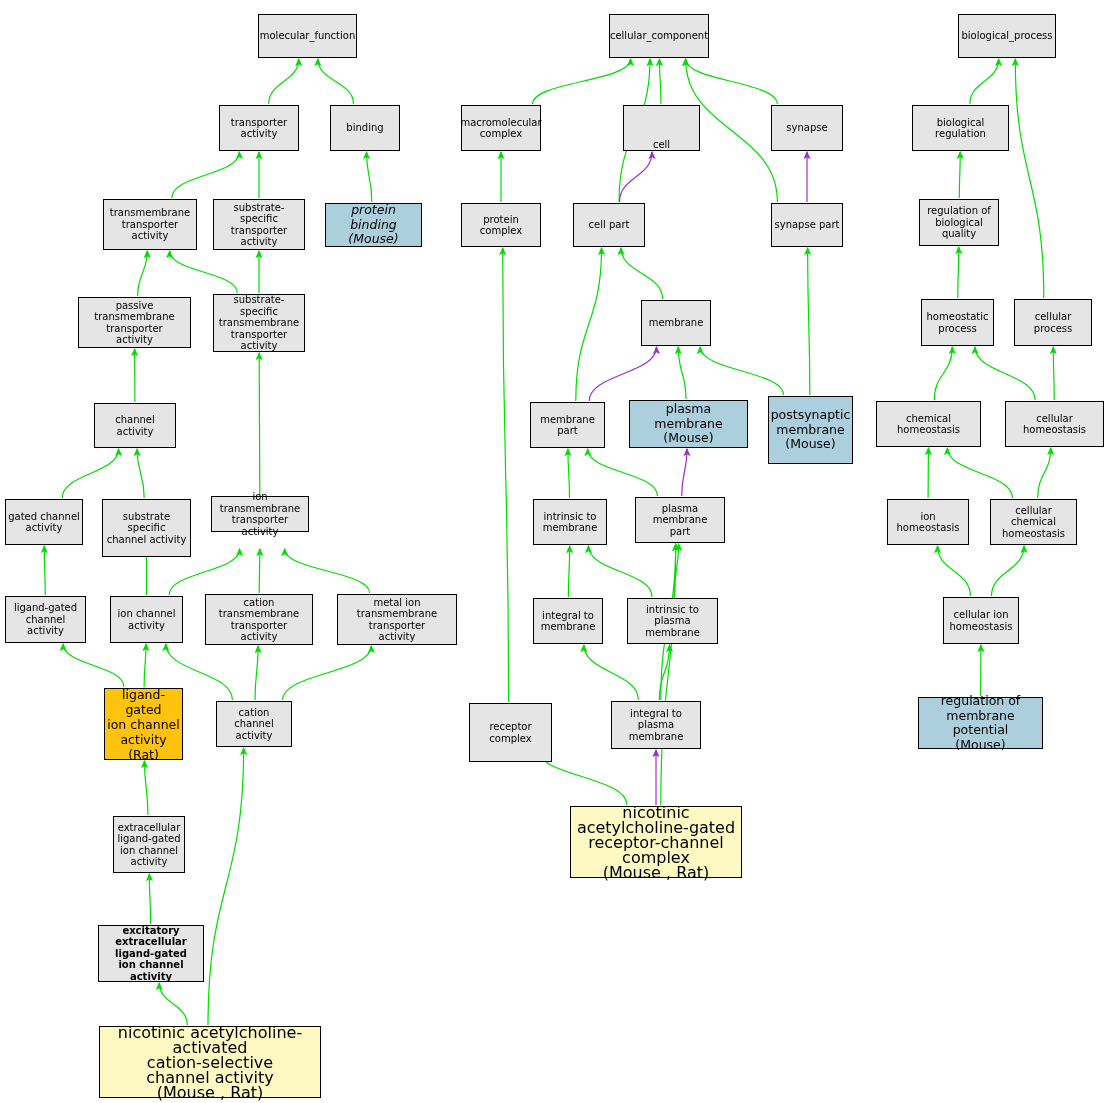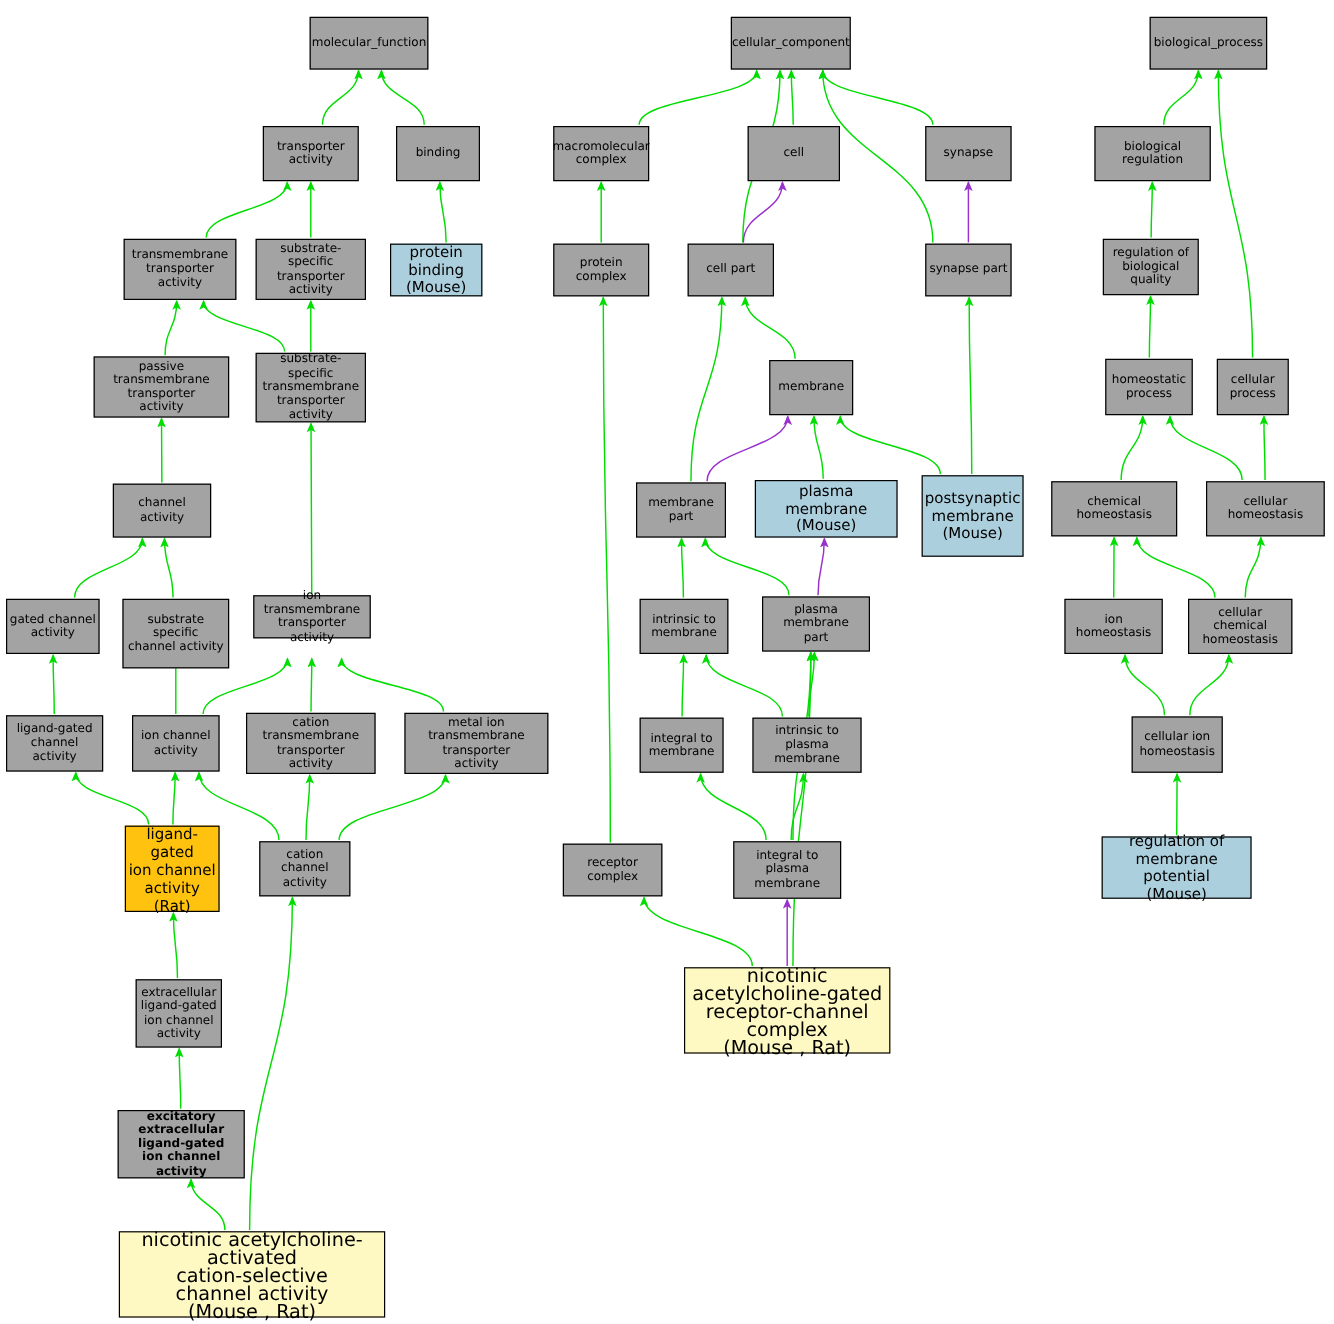--- a/index.html
+++ b/index.html
@@ -1,19 +1,19 @@
 <!DOCTYPE html>
 <html><head>
 <meta charset="utf-8">
 <style>
   html,body{margin:0;padding:0;background:#ffffff;}
   body{font-family:"DejaVu Sans","Liberation Sans",sans-serif;}
   #stage{position:relative;width:1112px;height:1103px;background:#ffffff;overflow:hidden;}
   #edges{position:absolute;left:0;top:0;width:1112px;height:1103px;}
-  .node{position:absolute;box-sizing:border-box;border:1px solid #000;background:#a3a3a3;
+  .node{position:absolute;box-sizing:border-box;border:1px solid #000;background:#e5e5e5;
         display:flex;align-items:center;justify-content:center;text-align:center;
         font-size:10px;line-height:11.5px;color:#000;letter-spacing:0px;}
   .node .lbl{display:block;padding:0 2px;white-space:pre-line;}
   .node.blue{background:#ACCFDD;font-size:12.5px;line-height:14.5px;}
   .node.gold{background:#FFC20E;font-size:12.5px;line-height:15px;}
   .node.grey{background:#fef9c3;font-size:16px;line-height:15px;}
 </style>
 </head>
 <body>
 
@@ -108,21 +108,21 @@
       <div class="node" style="left: 103px; top: 199px; width: 94px; height: 51px;">
         <span class="lbl">transmembrane
 transporter
 activity</span>
       </div>
       <div class="node" style="left: 213px; top: 199px; width: 92px; height: 51px;">
         <span class="lbl">substrate-specific
 transporter
 activity</span>
       </div>
-      <div class="node blue" style="left: 325px; top: 203px; width: 77px; height: 44px;">
+      <div class="node blue" style="left: 325px; top: 203px; width: 97px; height: 44px; font-style: italic;">
         <span class="lbl">protein binding
 (Mouse)</span>
       </div>
       <div class="node" style="left: 78px; top: 297px; width: 113px; height: 51px;">
         <span class="lbl">passive transmembrane
 transporter
 activity</span>
       </div>
       <div class="node" style="left: 213px; top: 294px; width: 92px; height: 58px;">
         <span class="lbl">substrate-specific
@@ -192,21 +192,21 @@
 channel activity
 (Mouse , Rat)</span>
       </div>
       <div class="node" style="left: 609px; top: 14px; width: 100px; height: 44px;">
         <span class="lbl">cellular_component</span>
       </div>
       <div class="node" style="left: 461px; top: 105px; width: 80px; height: 46px;">
         <span class="lbl">macromolecular
 complex</span>
       </div>
-      <div class="node" style="left: 623px; top: 105px; width: 77px; height: 46px;">
+      <div class="node" style="left: 623px; top: 105px; width: 77px; height: 46px; align-items: flex-end;">
         <span class="lbl">cell</span>
       </div>
       <div class="node" style="left: 771px; top: 105px; width: 72px; height: 46px;">
         <span class="lbl">synapse</span>
       </div>
       <div class="node" style="left: 461px; top: 203px; width: 80px; height: 44px;">
         <span class="lbl">protein complex</span>
       </div>
       <div class="node" style="left: 573px; top: 203px; width: 72px; height: 44px;">
         <span class="lbl">cell part</span>
@@ -238,21 +238,21 @@
 part</span>
       </div>
       <div class="node" style="left: 533px; top: 598px; width: 70px; height: 46px;">
         <span class="lbl">integral to
 membrane</span>
       </div>
       <div class="node" style="left: 627px; top: 598px; width: 91px; height: 46px;">
         <span class="lbl">intrinsic to
 plasma membrane</span>
       </div>
-      <div class="node" style="left: 469px; top: 703px; width: 83px; height: 44px;">
+      <div class="node" style="left: 469px; top: 703px; width: 83px; height: 59px;">
         <span class="lbl">receptor complex</span>
       </div>
       <div class="node" style="left: 611px; top: 701px; width: 90px; height: 48px;">
         <span class="lbl">integral to
 plasma membrane</span>
       </div>
       <div class="node grey" style="left: 570px; top: 806px; width: 172px; height: 72px;">
         <span class="lbl">nicotinic acetylcholine-gated
 receptor-channel
 complex
@@ -265,21 +265,21 @@
         <span class="lbl">biological regulation</span>
       </div>
       <div class="node" style="left: 919px; top: 199px; width: 80px; height: 47px;">
         <span class="lbl">regulation of
 biological quality</span>
       </div>
       <div class="node" style="left: 921px; top: 299px; width: 73px; height: 47px;">
         <span class="lbl">homeostatic
 process</span>
       </div>
-      <div class="node" style="left: 1014px; top: 299px; width: 60px; height: 47px; text-align: center;">
+      <div class="node" style="left: 1014px; top: 299px; width: 78px; height: 47px; text-align: center;">
         <span class="lbl">cellular process</span>
       </div>
       <div class="node" style="left: 876px; top: 401px; width: 105px; height: 46px; align-items: center;">
         <span class="lbl">chemical homeostasis</span>
       </div>
       <div class="node" style="left: 1005px; top: 401px; width: 99px; height: 46px;">
         <span class="lbl">cellular homeostasis</span>
       </div>
       <div class="node" style="left: 887px; top: 499px; width: 82px; height: 46px;">
         <span class="lbl">ion homeostasis</span>

